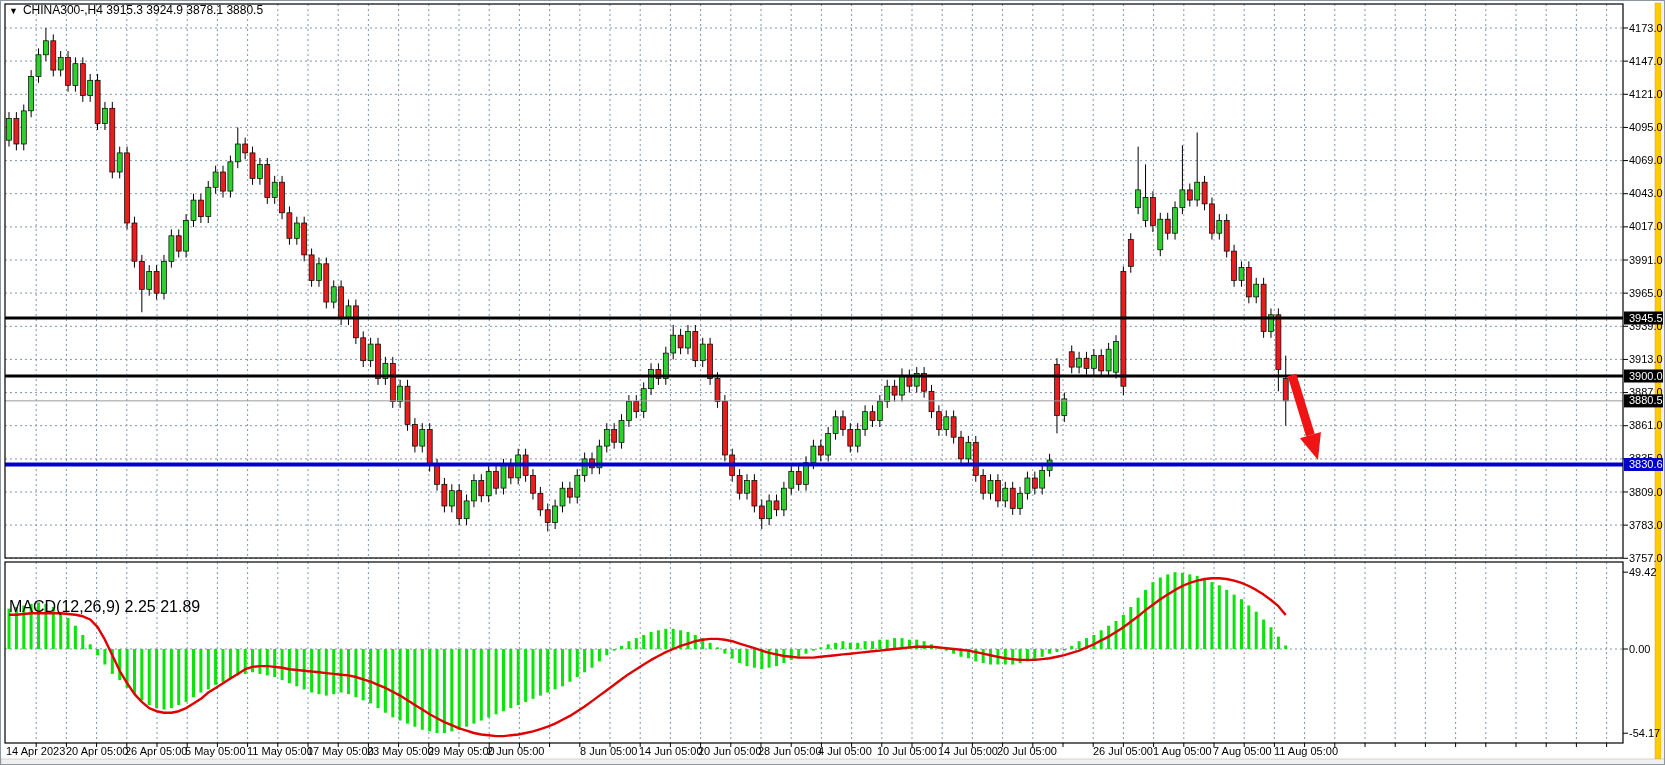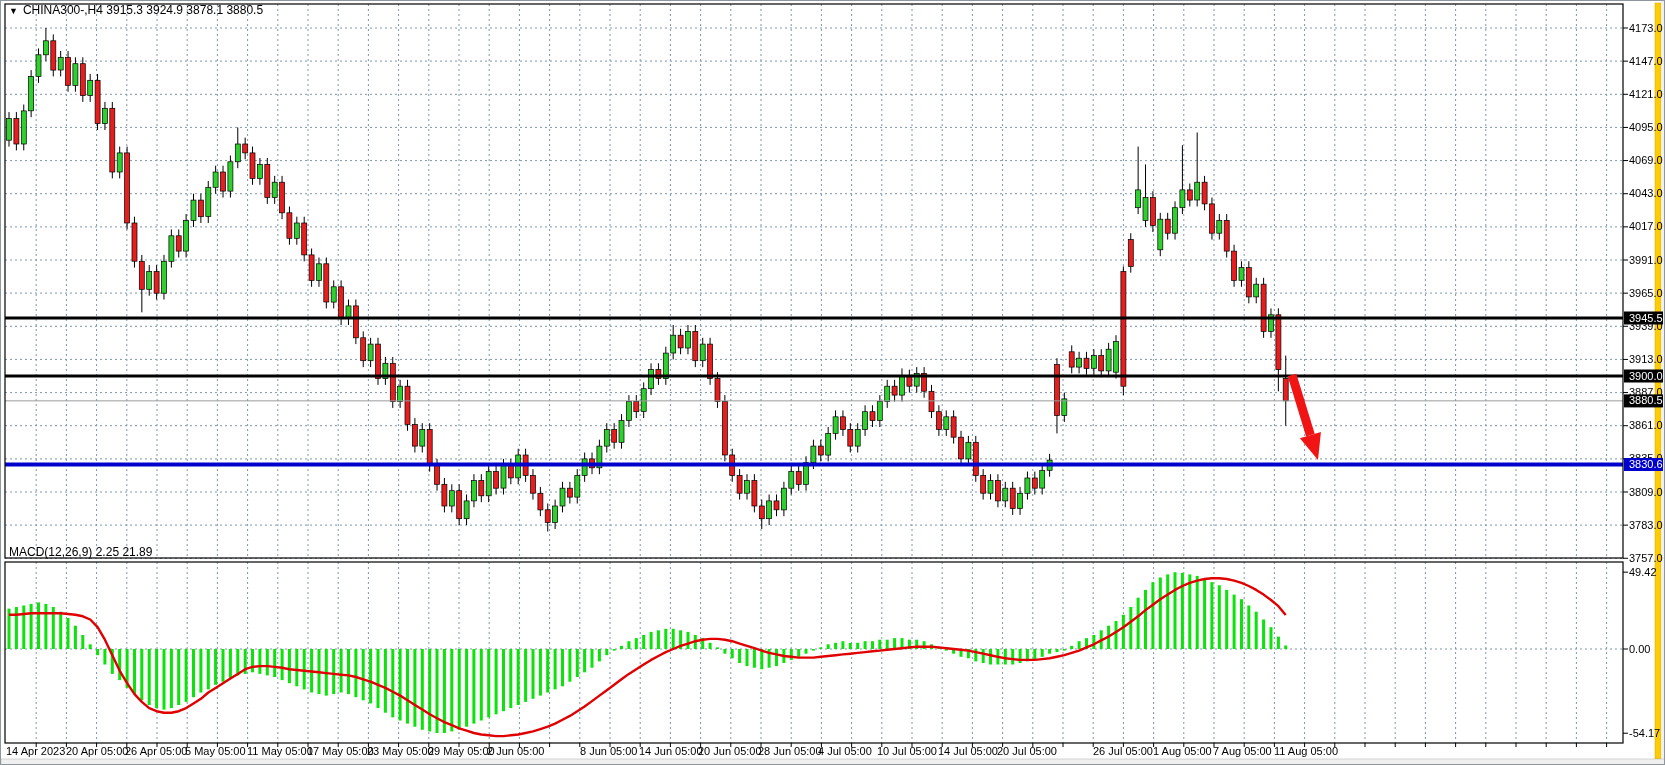--- a/index.html
+++ b/index.html
@@ -3,21 +3,21 @@
 <meta charset="utf-8">
 <style>
   html,body{margin:0;padding:0;background:#e8e8e8;}
   #screen{position:relative;width:1665px;height:765px;background:#ffffff;
     font-family:"Liberation Sans",sans-serif;overflow:hidden;
     border:1px solid #8f979e;box-sizing:border-box;}
   #chart-svg{position:absolute;left:0;top:0;}
   .overlay{position:absolute;color:#000;white-space:nowrap;}
   #main-title{left:8px;top:2px;font-size:12px;text-align:right;}
   #main-title .tri{font-size:9px;margin-right:5px;}
-  #macd-title{left:8px;top:544px;font-size:12px;}
+  #macd-title{left:8px;top:597px;font-size:16px;}
 </style>
 </head>
 <body>
 
 <div id="screen">
   <svg id="chart-svg" width="1665" height="765">
       <rect x="0" y="0" width="1665" height="765" fill="#ffffff"></rect>
       <rect x="1654" y="2" width="6" height="756" fill="#ffcc00" stroke="#d9a400" stroke-width="0.5"></rect>
       <rect x="1660" y="0" width="5" height="765" fill="#f0f0f0"></rect>
       <rect x="0" y="758" width="1665" height="7" fill="#f0f0f0" stroke="#b0b0b0" stroke-width="0.5"></rect>

